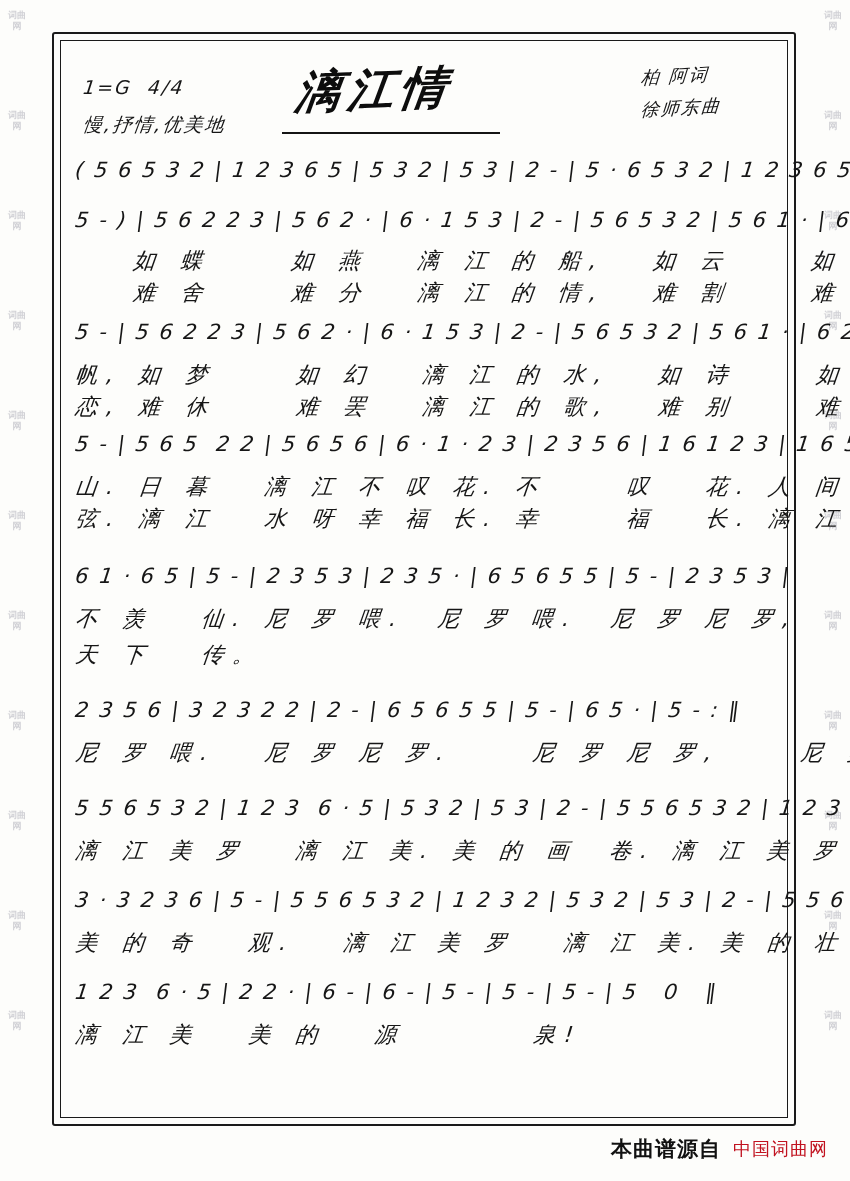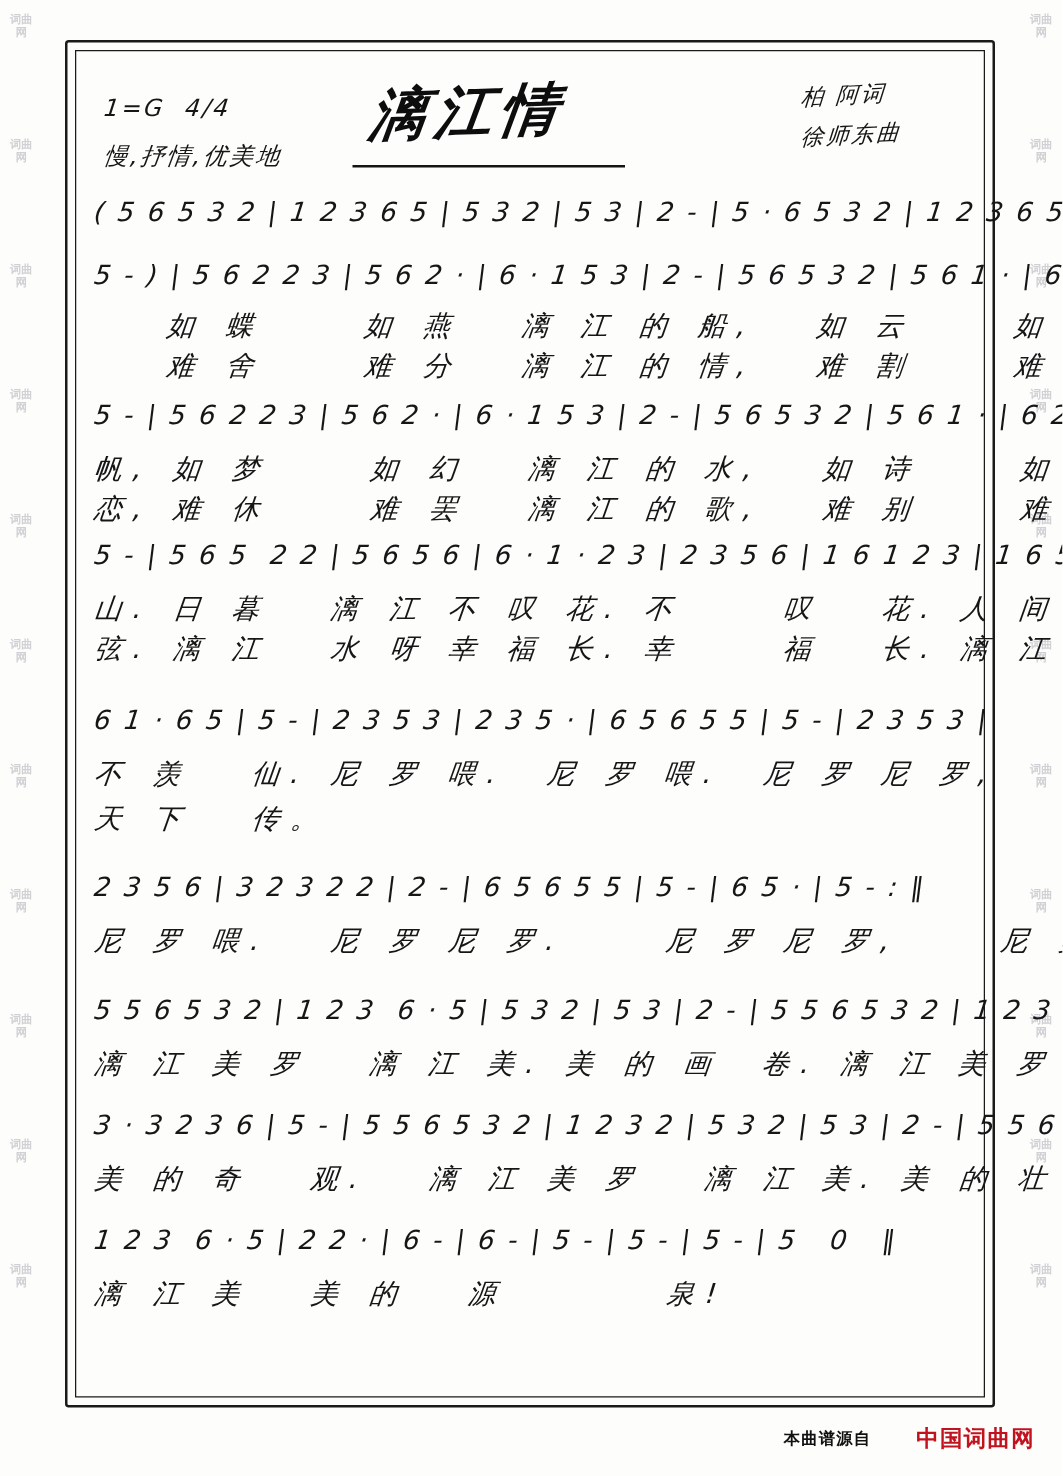--- a/index.html
+++ b/index.html
@@ -137,32 +137,31 @@
     right: 22px;
     bottom: 18px;
     z-index: 5;
     display: flex;
     align-items: center;
     gap: 12px;
   }
   .footer-text {
     font-family: "DejaVu Sans", sans-serif;
     font-weight: bold;
-    font-size: 13px;
+    font-size: 21px;
     color: #111;
     letter-spacing: 1px;
     text-align: right;
   }
   .footer-brand {
     font-family: "DejaVu Sans", sans-serif;
-    font-weight: bold;
+    font-weight: normal;
     font-size: 18px;
     color: #c1121f;
     letter-spacing: 1px;
-    margin-left: 24px;
   }
 </style>
 </head>
 <body>
 
 <div id="page">
 
   <div class="wm-col left">
     <div class="wm" style="left:8px; top:10px;">
         <span>词曲网</span>

